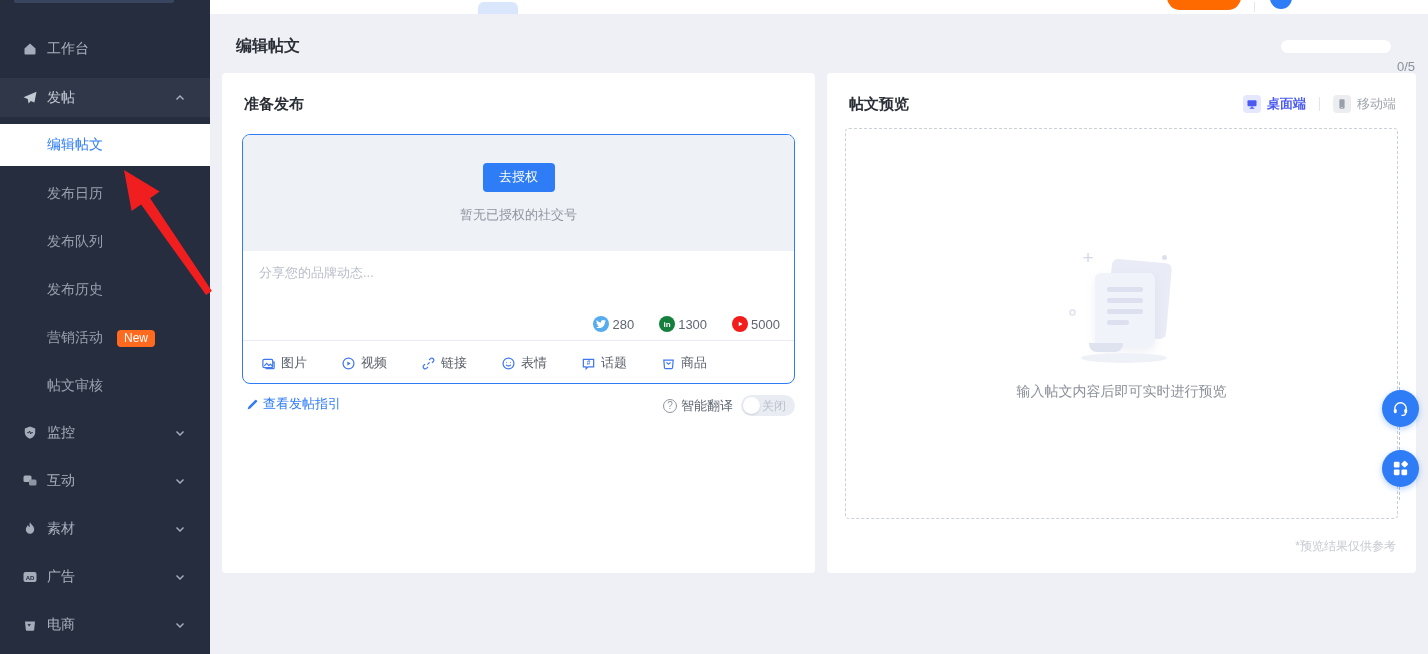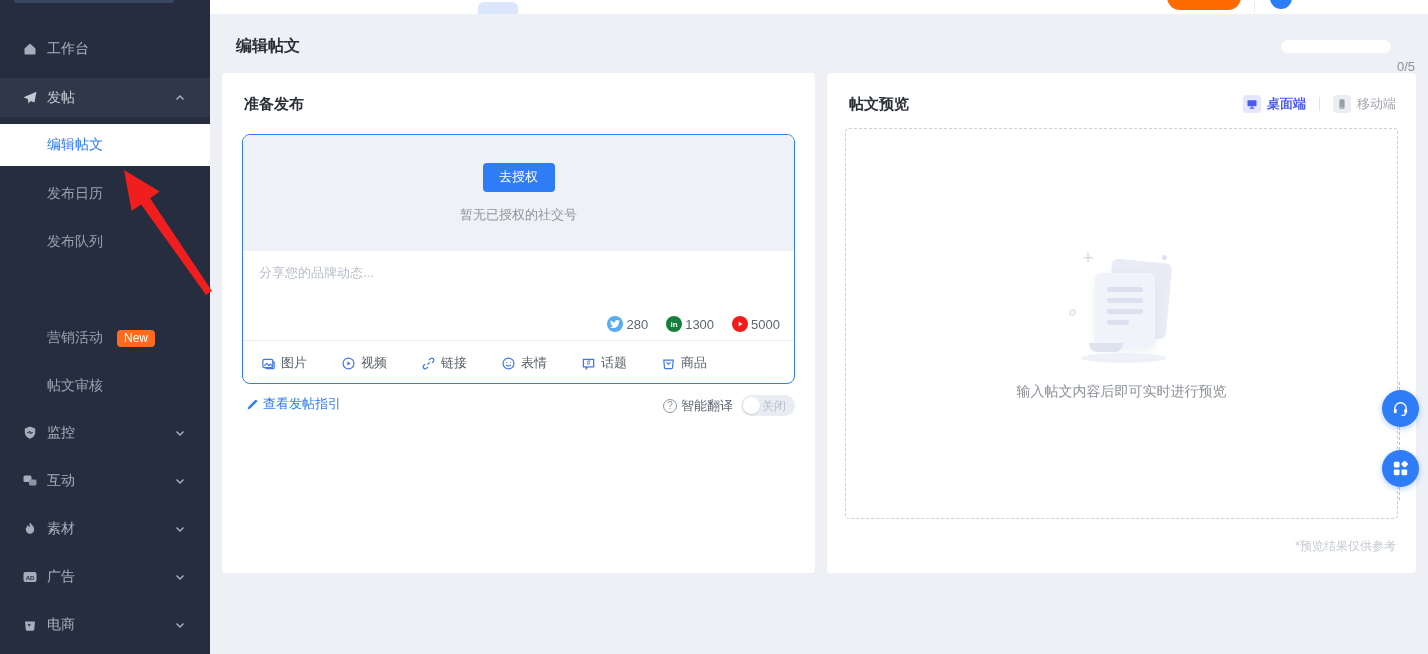--- a/index.html
+++ b/index.html
@@ -31,21 +31,21 @@
   .editor-card{left:222px;top:73px;width:593px;height:500px;}
   .preview-card{left:827px;top:73px;width:589px;height:500px;}
   .section-title{position:absolute;left:22px;top:22px;font-size:15px;font-weight:bold;color:#2b2f36;}
   
   .compose-box{position:absolute;left:20px;top:61px;width:553px;height:250px;border:1px solid #2e7cf6;border-radius:8px;box-sizing:border-box;background:#fff;overflow:hidden;}
   .auth-panel{height:116px;background:#eef1f6;display:flex;flex-direction:column;align-items:center;justify-content:center;}
   .btn-auth{width:72px;height:29px;background:#2e7cf6;color:#fff;border:none;border-radius:4px;font-size:13px;cursor:pointer;font-family:inherit;}
   .no-account{margin-top:14px;font-size:13px;color:#8f949e;}
   .composer{position:relative;height:89px;}
   .placeholder{position:absolute;left:16px;top:13px;font-size:13px;color:#b8bec9;}
-  .counters{position:absolute;right:14px;bottom:8px;display:flex;align-items:center;gap:18px;margin-left:19px;}
+  .counters{position:absolute;right:14px;bottom:8px;display:flex;align-items:center;gap:25px;margin-left:19px;}
   .counter{display:flex;align-items:center;gap:3px;font-size:13px;color:#5f6672;}
   .pf-ic{width:16px;height:16px;border-radius:50%;display:flex;align-items:center;justify-content:center;}
   .pf-tw{background:#55acee;}.pf-li{background:#15803d;color:#fff;font-size:8px;font-weight:bold;}
   .pf-yt{background:#f21c1c;}
   .toolbar{position:absolute;left:0;right:0;top:205px;height:44px;border-top:1px solid #e9ebf0;display:flex;align-items:center;padding-left:18px;gap:34px;}
   .tool{display:flex;align-items:center;gap:5px;font-size:13px;color:#5a6068;cursor:pointer;}
   .tool svg{width:15px;height:15px;}
   
   .guide-row{position:absolute;left:20px;right:20px;top:322px;height:22px;}
   .guide-link{position:absolute;left:4px;top:0;display:flex;align-items:center;gap:4px;color:#2e7cf6;font-size:13px;cursor:pointer;}
@@ -123,20 +123,23 @@
     </div>
 
     <div class="sub-item active" style="top:124px">
       <span>编辑帖文</span>
     </div>
     <div class="sub-item" style="top:175px">
       <span>发布日历</span>
     </div>
     <div class="sub-item" style="top:223px">
       <span>发布队列</span>
+    </div>
+    <div class="sub-item" style="top:271px">
+      <span>发布历史</span>
     </div>
     <div class="sub-item" style="top:319px">
       <span>营销活动</span>
       <span class="badge-new">New</span>
     </div>
     <div class="sub-item" style="top:367px">
       <span>帖文审核</span>
     </div>
 
     <div class="side-item" style="top:414px">

